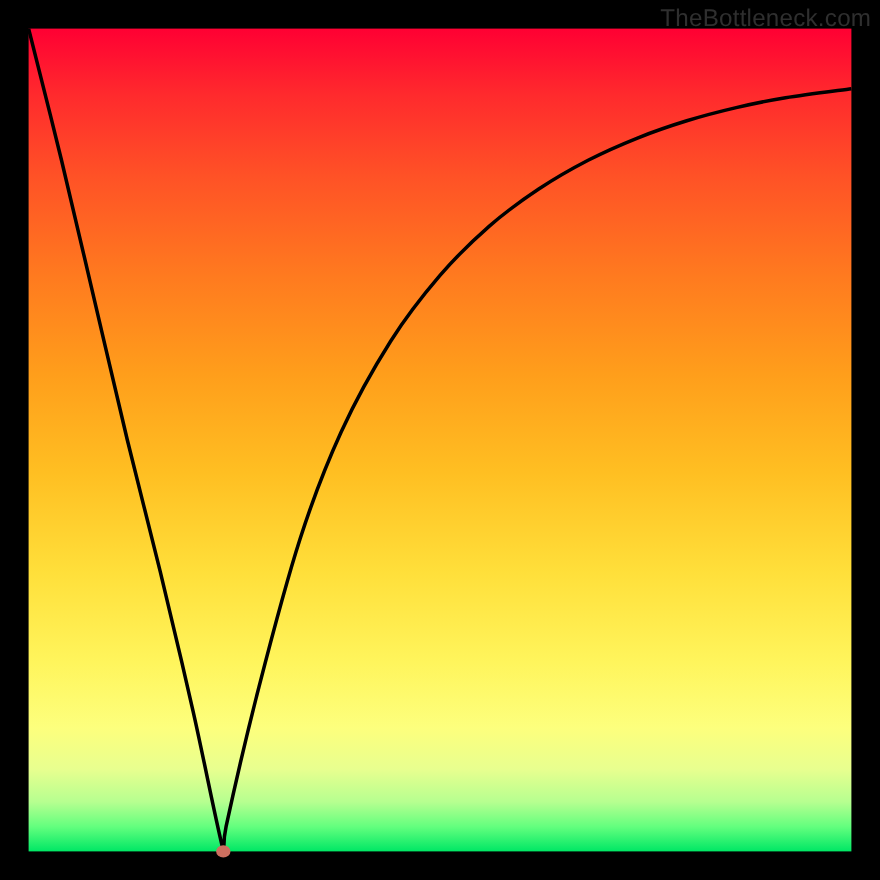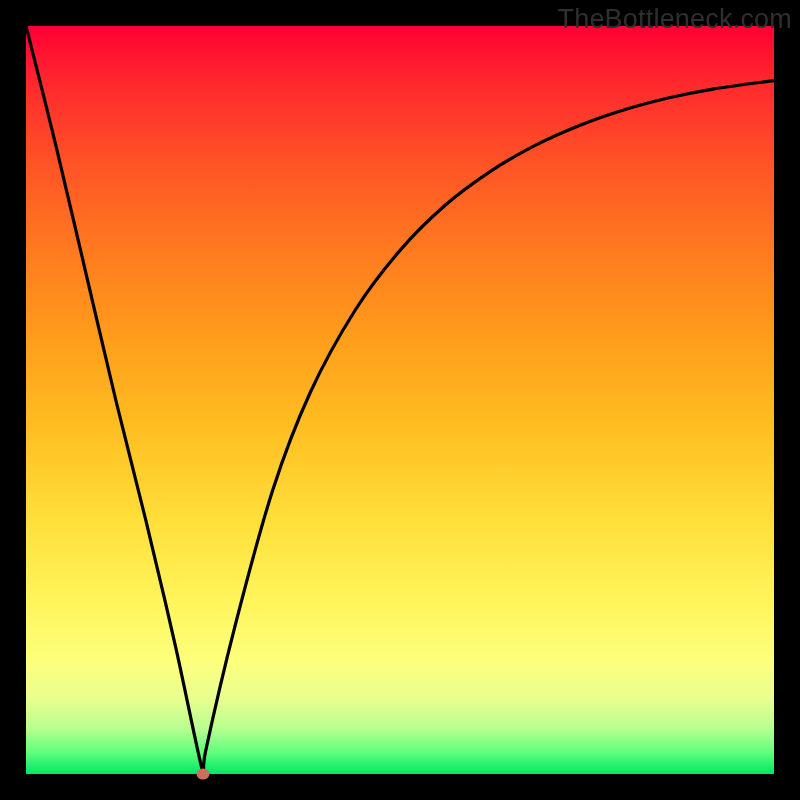--- a/index.html
+++ b/index.html
@@ -39,21 +39,21 @@
       #b6ff90 94%,
       #63ff7e 97%,
       #00e765 100%
     );
   }
   .watermark {
     position: absolute;
     top: 4px;
     right: 8px;
     color: #2f2f2f;
-    font-size: 27px;
+    font-size: 22px;
     font-weight: 500;
     letter-spacing: 0.2px;
     pointer-events: none;
     user-select: none;
   }
   svg.curve {
     position: absolute;
     left: 0;
     top: 0;
     width: 748px;

